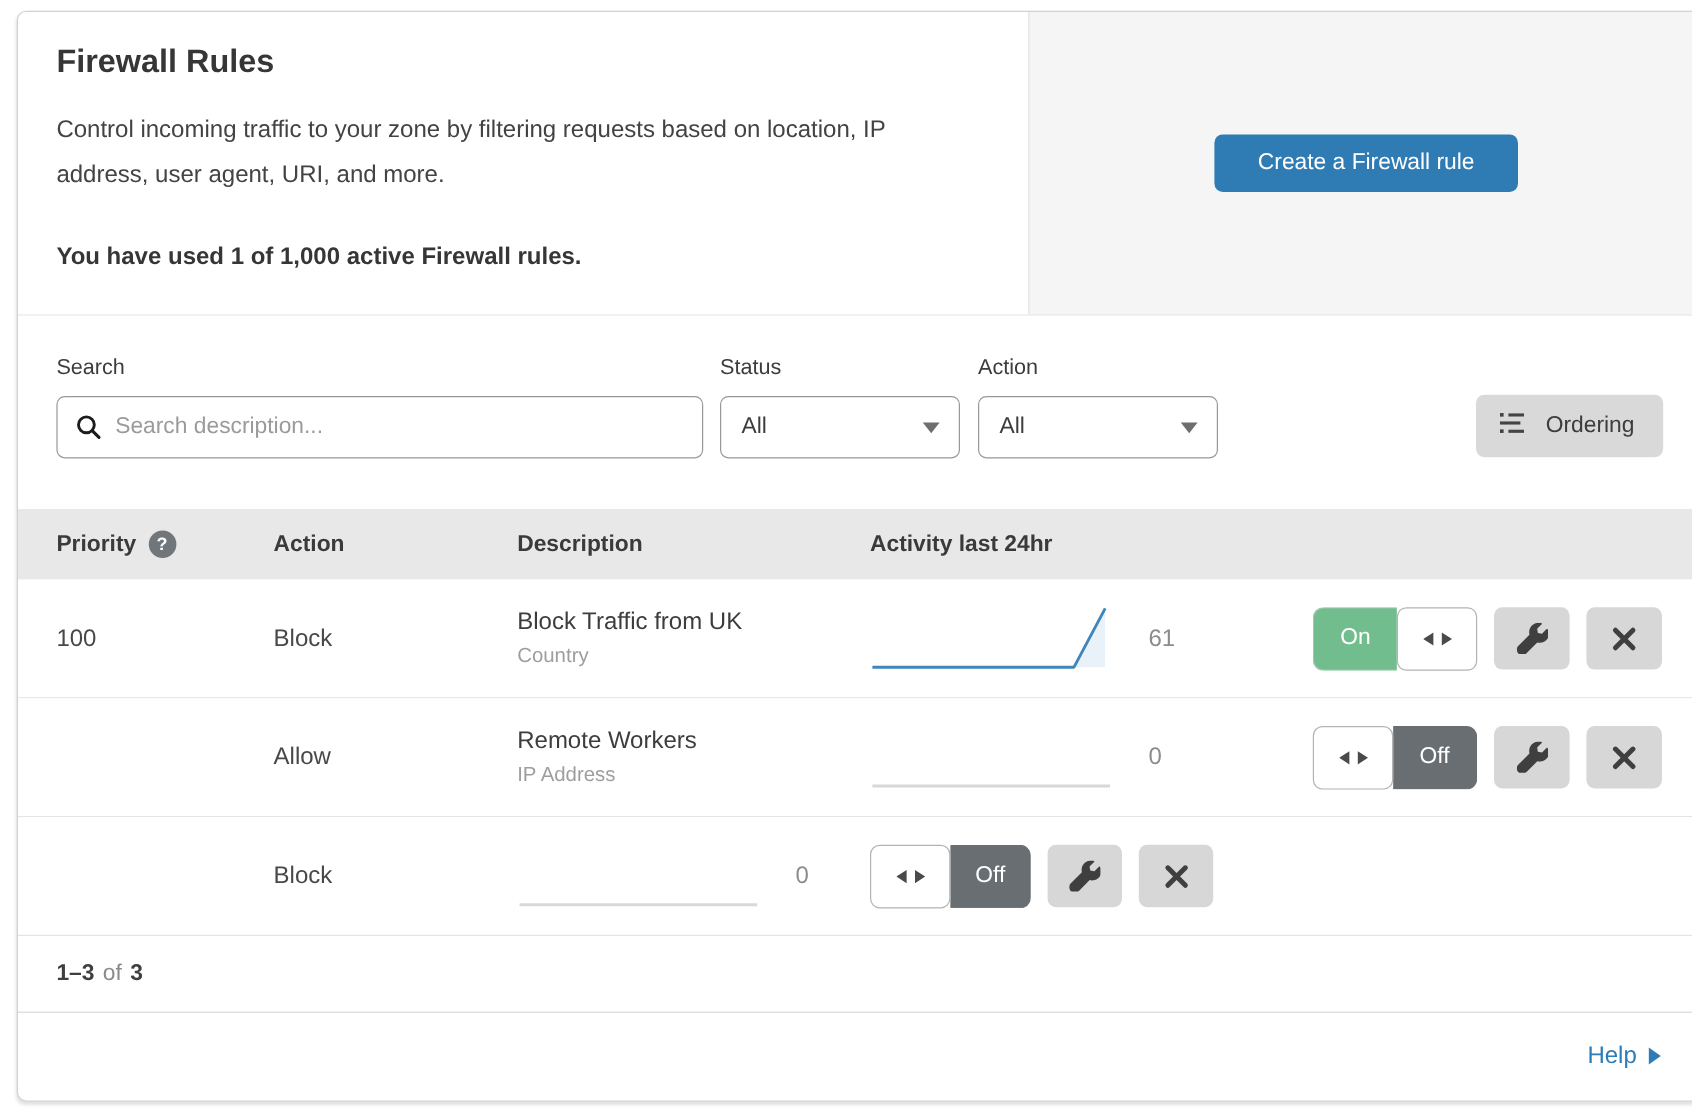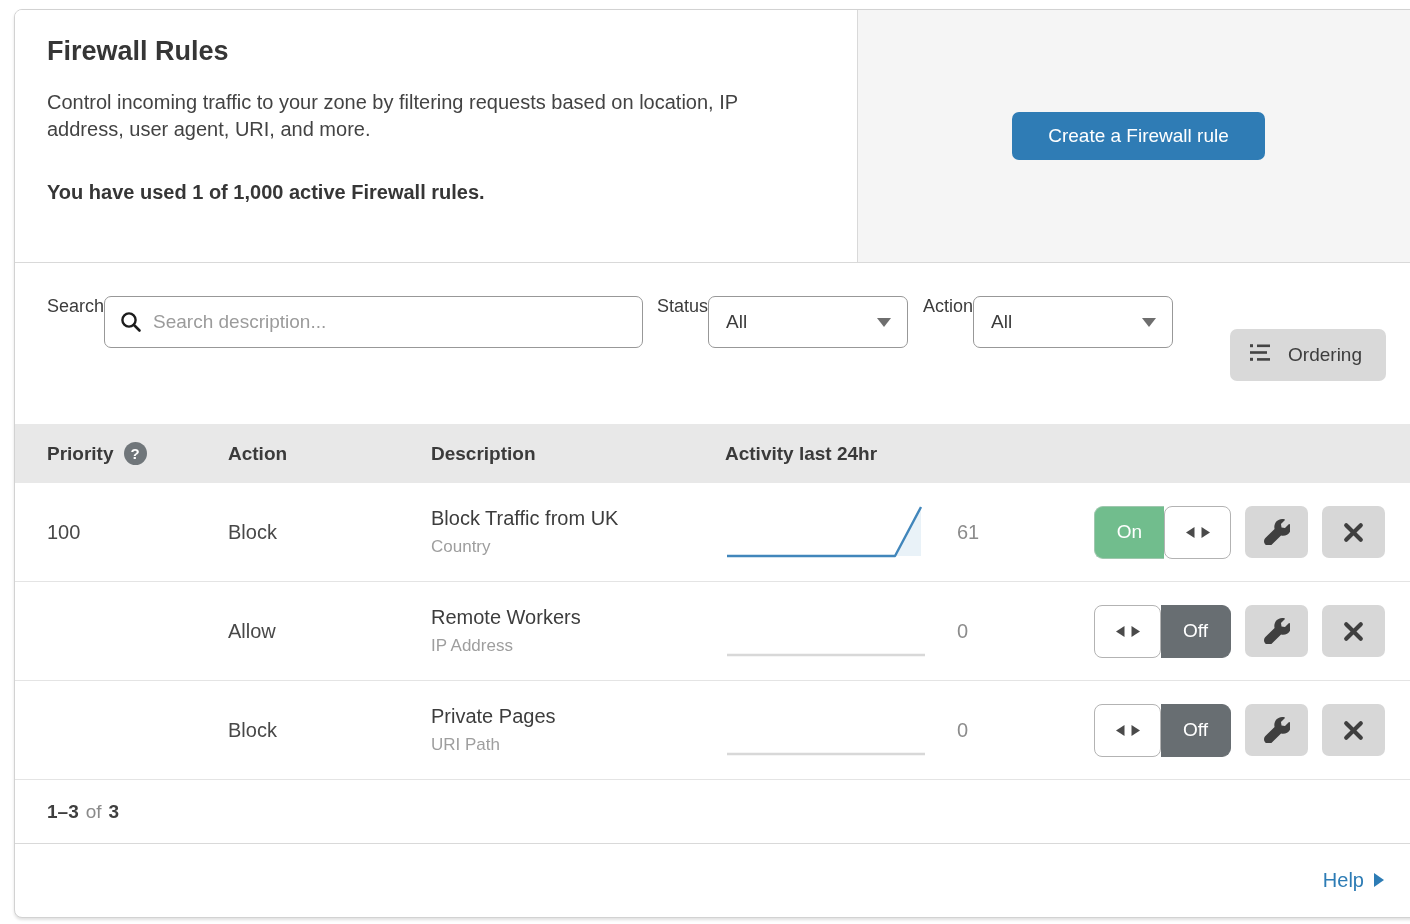--- a/index.html
+++ b/index.html
@@ -8,31 +8,31 @@
     position:absolute; left:14px; top:9px; width:1406px; height:909px;
     background:#fff; border:1px solid #d2d2d2; border-radius:8px;
     box-shadow:0 2px 3px rgba(0,0,0,0.12); overflow:hidden;
     color:#3f3f3f;
   }
   
   .hdr { display:flex; height:253px; border-bottom:1px solid #d9d9d9; }
   .hdr-left { width:843px; border-right:1px solid #d9d9d9; padding:26px 40px 0 32px; background:#fff; }
   .hdr-right { flex:1; background:#f5f5f5; display:flex; align-items:center; justify-content:center; }
   .page-title { font-size:27px; font-weight:bold; color:#363636; margin-bottom:22px; }
-  .page-desc { font-size:20px; line-height:27px; color:#434343; max-width:770px; }
+  .page-desc { font-size:20px; line-height:38px; color:#434343; max-width:770px; }
   .usage-note { font-size:20px; font-weight:bold; color:#363636; margin-top:38px; }
   .btn-primary {
     background:#2f7cb5; color:#fff; font-size:19px; border:none; cursor:pointer;
     padding:0 36px; height:48px; border-radius:7px; font-family:inherit;
   }
   
   .filters { position:relative; height:161px; padding:33px 32px 0 32px; background:#fff; }
   .f-label { font-size:18px; color:#3c3c3c; margin-bottom:13px; display:block; }
   .f-row { display:flex; align-items:flex-start; }
-  .f-group { display:flex; flex-direction:row; }
+  .f-group { display:flex; flex-direction:column; }
   .search-wrap { position:relative; width:539px; }
   .search-input {
     width:539px; height:52px; border:1px solid #989898; border-radius:7px;
     padding:0 14px 0 48px; font-size:19px; color:#7f1d1d; font-family:inherit; background:#fff;
   }
   .search-input::placeholder { color:#9b9b9b; }
   .search-icon { position:absolute; left:15px; top:14px; }
   .select-box {
     width:200px; height:52px; border:1px solid #989898; border-radius:7px; background:#fff;
     display:flex; align-items:center; justify-content:space-between; padding:0 16px 0 17px;
@@ -228,24 +228,20 @@
           <line x1="5" y1="5" x2="19" y2="19" stroke="#3f3f3f" stroke-width="4" stroke-linecap="round"></line>
           <line x1="19" y1="5" x2="5" y2="19" stroke="#3f3f3f" stroke-width="4" stroke-linecap="round"></line>
         </svg>
       </button>
     </div>
   </div>
 
   <div class="grid-cols trow">
     <div class="cell-num"></div>
     <div class="cell-action">Block</div>
-    <div class="cell-desc">
-      <div class="d-title">Private Pages</div>
-      <div class="d-sub">URI Path</div>
-    </div>
     <div class="cell-activity">
       <svg class="spark" viewBox="0 0 205 64">
         <polyline points="2,56 200,56" fill="none" stroke="#d8d8d8" stroke-width="2.4"></polyline>
       </svg>
       <span class="act-count">0</span>
     </div>
     <div class="cell-controls">
       <div class="toggle off">
         <span class="t-knob">
           <svg width="24" height="15" viewBox="0 0 24 15">

